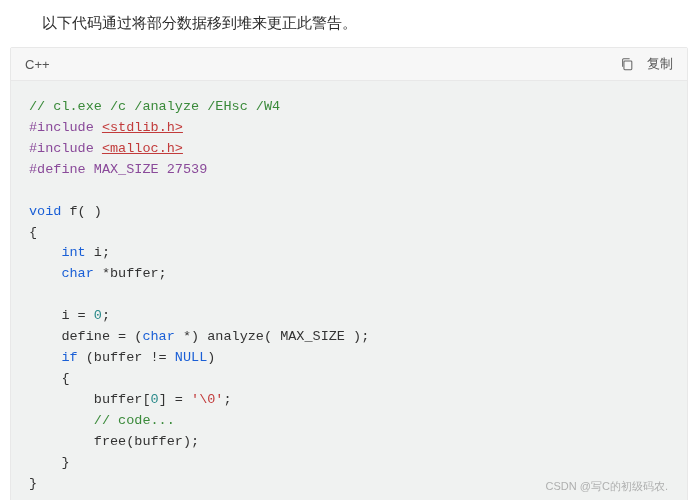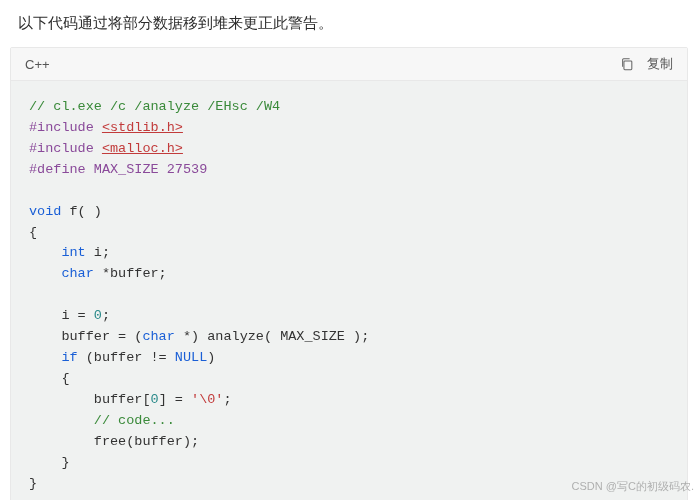--- a/index.html
+++ b/index.html
@@ -9,20 +9,21 @@
     width: 698px;
     height: 500px;
     overflow: hidden;
     position: relative;
   }
   .intro-text {
     font-size: 15px;
     color: #2c2c2c;
     padding: 12px 18px 14px 18px;
     line-height: 1.4;
+    margin-left: 24px;
   }
   .code-block {
     margin: 0 10px;
     border: 1px solid #e8e8e8;
     border-radius: 2px;
     overflow: hidden;
   }
   .code-header {
     display: flex;
     justify-content: space-between;
@@ -53,21 +54,21 @@
     color: #333;
   }
   .tk-comment { color: #3a8a3a; }
   .tk-preproc { color: #8a4a9a; }
   .tk-header  { color: #c23b3b; text-decoration: underline; }
   .tk-keyword { color: #1a5fd6; }
   .tk-string  { color: #c23b3b; }
   .tk-number  { color: #2a8a8a; }
   .watermark {
     position: absolute;
-    right: 4px;
+    right: 30px;
     bottom: 6px;
     font-size: 11px;
     color: rgba(120,120,120,0.55);
   }
 </style>
 </head>
 <body>
 
 <div class="intro-text">以下代码通过将部分数据移到堆来更正此警告。</div>
 
@@ -86,21 +87,21 @@
 <span class="tk-preproc">#include </span><span class="tk-header">&lt;stdlib.h&gt;</span>
 <span class="tk-preproc">#include </span><span class="tk-header">&lt;malloc.h&gt;</span>
 <span class="tk-preproc">#define MAX_SIZE 27539</span>
 <span></span>
 <span class="tk-keyword">void</span><span> f( )</span>
 <span>{</span>
 <span>    </span><span class="tk-keyword">int</span><span> i;</span>
 <span>    </span><span class="tk-keyword">char</span><span> *buffer;</span>
 <span></span>
 <span>    i = </span><span class="tk-number">0</span><span>;</span>
-<span>    buffer = (</span><span class="tk-keyword">char</span><span> *) analyze( MAX_SIZE );</span>
+<span>    define = (</span><span class="tk-keyword">char</span><span> *) analyze( MAX_SIZE );</span>
 <span>    </span><span class="tk-keyword">if</span><span> (buffer != </span><span class="tk-keyword">NULL</span><span>)</span>
 <span>    {</span>
 <span>        buffer[</span><span class="tk-number">0</span><span>] = </span><span class="tk-string">'\0'</span><span>;</span>
 <span>        </span><span class="tk-comment">// code...</span>
 <span>        free(buffer);</span>
 <span>    }</span>
 <span>}</span></pre>
 </div>
 
 <div class="watermark">CSDN @写C的初级码农.</div>

